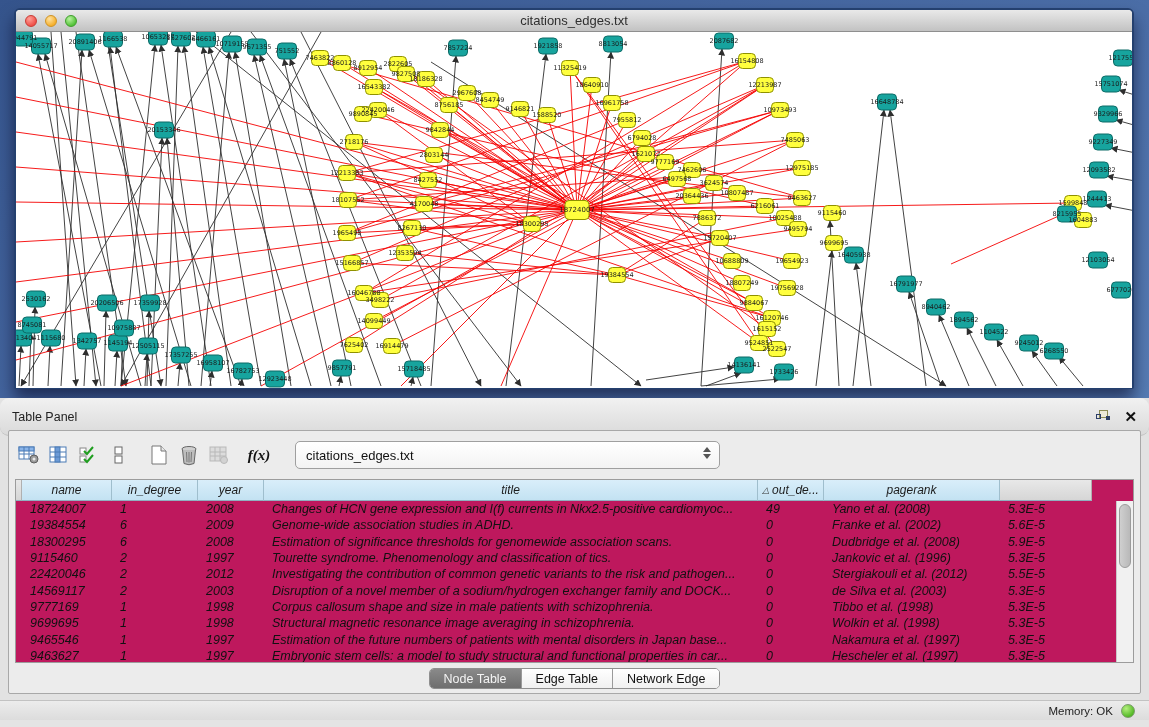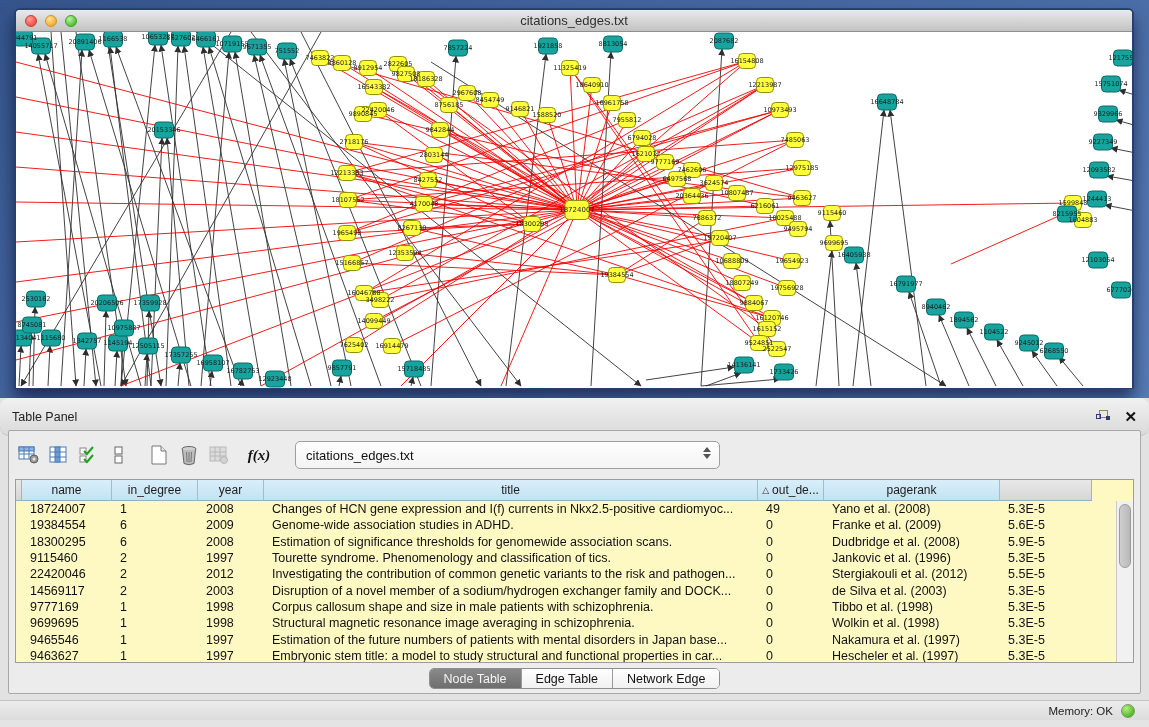--- a/index.html
+++ b/index.html
@@ -54,21 +54,21 @@
     border-radius:5px; display:flex; align-items:center; padding:0 26px 0 10px;
     font-size:13px; color:#111; cursor:pointer; }
   .combo .stepper { position:absolute; right:8px; top:5px; display:flex;
     flex-direction:column; gap:2px; }
   .combo .up { width:0; height:0; border-left:4px solid transparent;
     border-right:4px solid transparent; border-bottom:5px solid #555; }
   .combo .down { width:0; height:0; border-left:4px solid transparent;
     border-right:4px solid transparent; border-top:5px solid #555; }
 
   .tablewrap { position:absolute; left:6px; right:6px; top:48px; bottom:30px;
-    background:#fef9c3; border:1px solid #9c9c9c; overflow:hidden; }
+    background:#be185d; border:1px solid #9c9c9c; overflow:hidden;font-style:italic; }
   .thead { display:grid;
     grid-template-columns:6px 90px 86px 66px 494px 66px 176px 92px 1fr;
     height:21px; }
   .thead .hc { background:linear-gradient(#d9eefa,#c3e2f2); border-right:1px solid #9fbecd;
     border-bottom:1px solid #8fb0c0; font-size:12px; color:#1c1c1c;
     display:flex; align-items:center; justify-content:center; overflow:hidden; white-space:nowrap; }
   .thead .hc.first { border-left:none; background:linear-gradient(#e8e8e8,#d6d6d6); border-right:1px solid #b0b0b0;}
   .thead .hc .sort { font-size:9px; margin-right:3px; color:#333; }
   .tbody { position:absolute; left:0; right:17px; top:21px; bottom:0; overflow:hidden; }
   .trow { display:grid;
@@ -659,21 +659,21 @@
             <div class="tc">Yano et al. (2008)</div>
             <div class="tc">5.3E-5</div>
           </div>
           <div class="trow">
             <div></div>
             <div class="tc">19384554</div>
             <div class="tc">6</div>
             <div class="tc">2009</div>
             <div class="tc">Genome-wide association studies in ADHD.</div>
             <div class="tc">0</div>
-            <div class="tc">Franke et al. (2009)</div>
+            <div class="tc">Franke et al. (2002)</div>
             <div class="tc">5.6E-5</div>
           </div>
           <div class="trow">
             <div></div>
             <div class="tc">18300295</div>
             <div class="tc">6</div>
             <div class="tc">2008</div>
             <div class="tc">Estimation of significance thresholds for genomewide association scans.</div>
             <div class="tc">0</div>
             <div class="tc">Dudbridge et al. (2008)</div>
@@ -737,21 +737,21 @@
             <div class="tc">Estimation of the future numbers of patients with mental disorders in Japan base...</div>
             <div class="tc">0</div>
             <div class="tc">Nakamura et al. (1997)</div>
             <div class="tc">5.3E-5</div>
           </div>
           <div class="trow">
             <div></div>
             <div class="tc">9463627</div>
             <div class="tc">1</div>
             <div class="tc">1997</div>
-            <div class="tc">Embryonic stem title: a model to study structural and functional properties in car...</div>
+            <div class="tc">Embryonic stem cells: a model to study structural and functional properties in car...</div>
             <div class="tc">0</div>
             <div class="tc">Hescheler et al. (1997)</div>
             <div class="tc">5.3E-5</div>
           </div>
         </div>
       <div class="vscroll">
         <div class="vthumb"></div>
       </div>
     </div>
 

